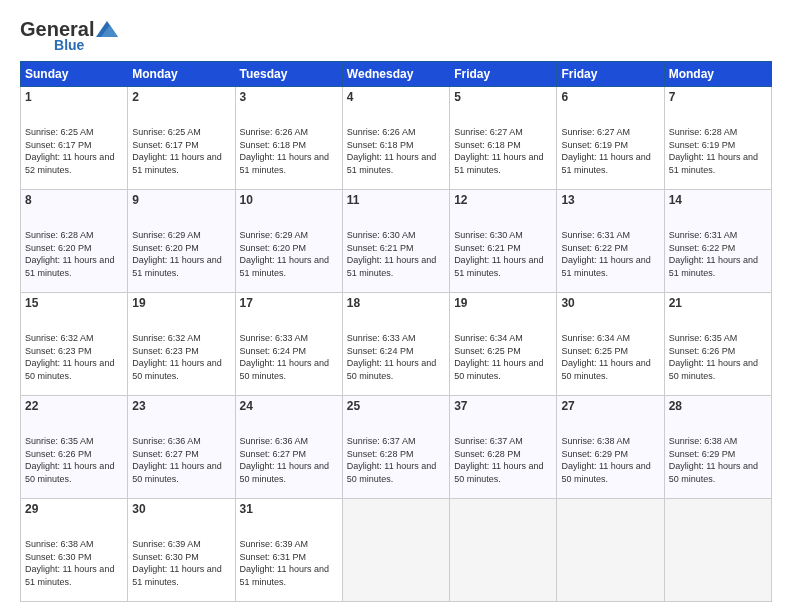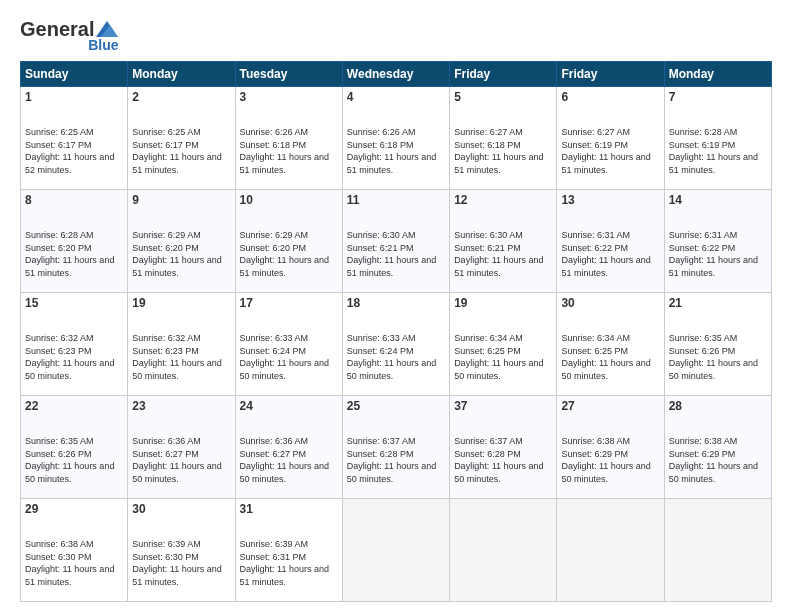--- a/index.html
+++ b/index.html
@@ -19,21 +19,21 @@
     }
     .header {
       display: flex;
       justify-content: space-between;
       align-items: flex-start;
       margin-bottom: 8px;
     }
     .logo {
       display: flex;
       flex-direction: column;
-      align-items: flex-end;
+      align-items: center;
     }
     .logo-row {
       display: flex;
       align-items: center;
     }
     .title-block {
       text-align: right;
     }
     .month-title {
       font-size: 36px;
@@ -46,21 +46,21 @@
       color: #555;
       margin-top: 2px;
     }
     .calendar {
       flex: 1;
       border-collapse: collapse;
       width: 100%;
       table-layout: fixed;
     }
     .calendar thead tr th {
-      background: #0c4a6e;
+      background: #1d4ed8;
       color: #fff;
       font-size: 12px;
       font-weight: bold;
       padding: 5px 4px;
       text-align: left;
       border: 1px solid #1a5a9a;
     }
     .calendar tbody tr td {
       border: 1px solid #ccc;
       vertical-align: top;

